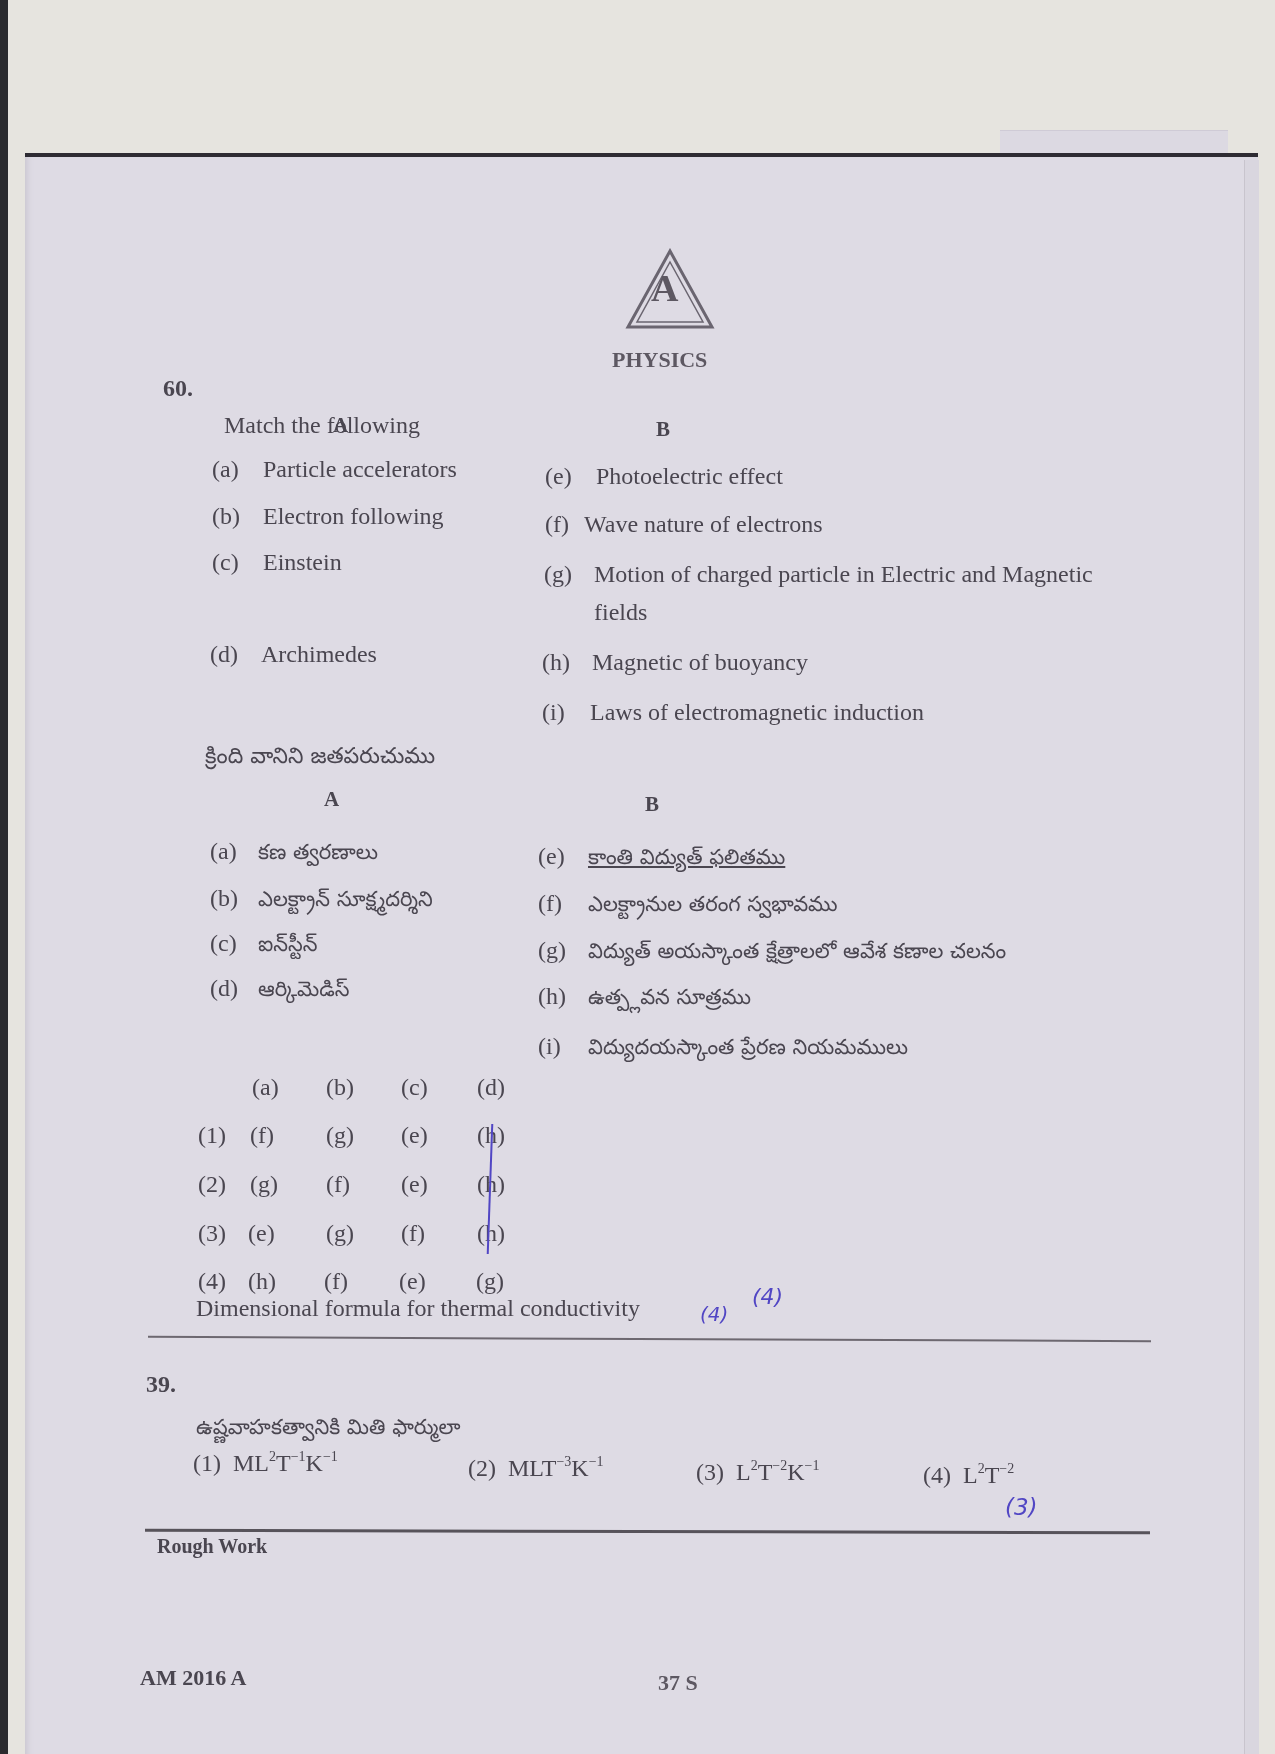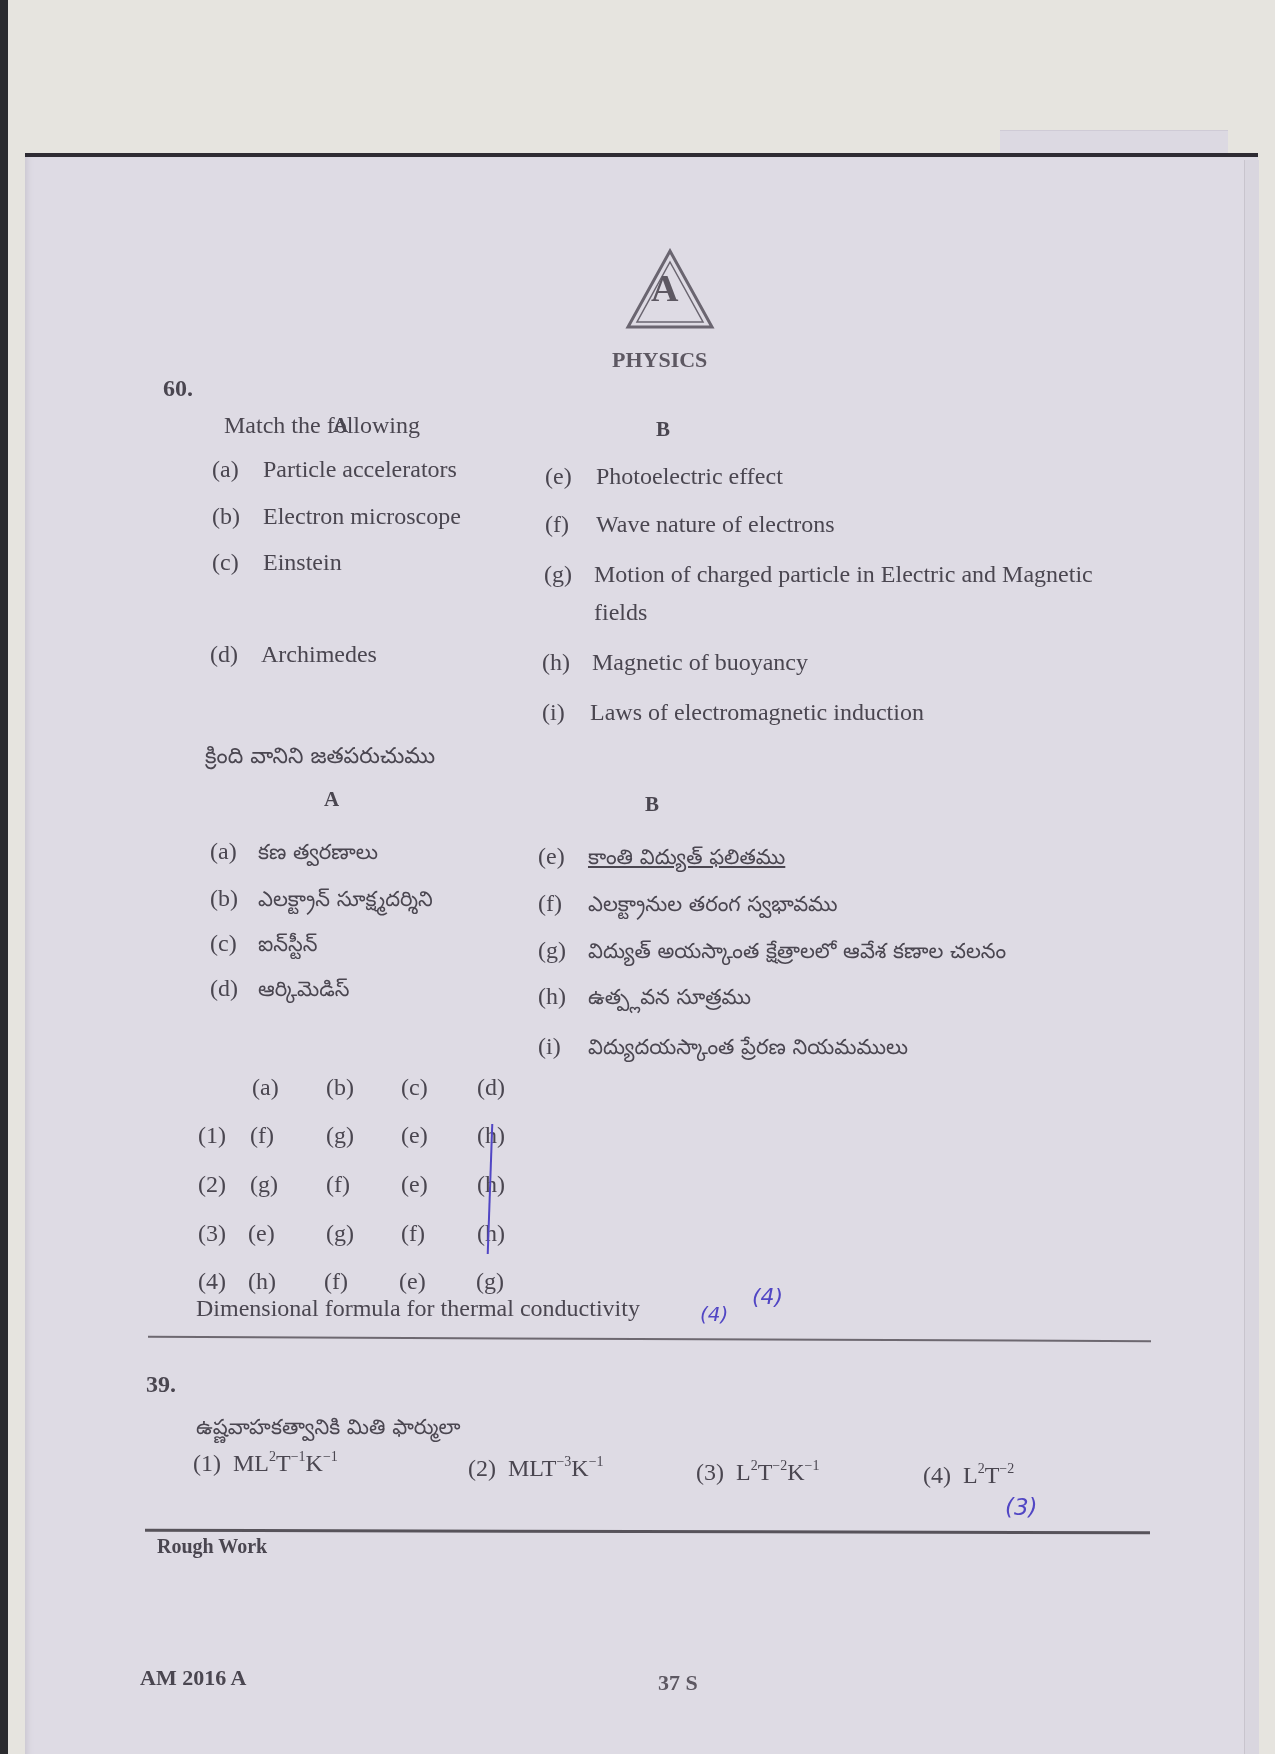--- a/index.html
+++ b/index.html
@@ -42,30 +42,30 @@
 <div class="abs b" style="left:612px;top:347px;font-size:22px;color:#5d5862;">PHYSICS</div>
 
 <div class="abs q b" style="left:163px;top:375px;">60.</div>
 <div class="abs q" style="left:224px;top:375px;margin-top:37px;">Match the following</div>
 <div class="abs q b" style="left:333px;top:413px;font-size:21px;">A</div>
 <div class="abs q b" style="left:656px;top:417px;font-size:21px;">B</div>
 
 <div class="abs q" style="left:212px;top:456px;"><span>(a)</span></div>
 <div class="abs q" style="left:263px;top:456px;">Particle accelerators</div>
 <div class="abs q" style="left:212px;top:503px;"><span>(b)</span></div>
-<div class="abs q" style="left:263px;top:503px;">Electron microscope</div>
+<div class="abs q" style="left:263px;top:503px;">Electron following</div>
 <div class="abs q" style="left:212px;top:549px;"><span>(c)</span></div>
 <div class="abs q" style="left:263px;top:549px;">Einstein</div>
 <div class="abs q" style="left:210px;top:641px;"><span>(d)</span></div>
 <div class="abs q" style="left:261px;top:641px;">Archimedes</div>
 
 <div class="abs q" style="left:545px;top:463px;">(e)</div>
 <div class="abs q" style="left:596px;top:463px;">Photoelectric effect</div>
 <div class="abs q" style="left:545px;top:511px;">(f)</div>
-<div class="abs q" style="left:596px;top:511px;">Wave nature of electrons</div>
+<div class="abs q" style="left:584px;top:511px;">Wave nature of electrons</div>
 <div class="abs q" style="left:544px;top:561px;">(g)</div>
 <div class="abs q" style="left:594px;top:561px;">Motion of charged particle in Electric and Magnetic</div>
 <div class="abs q" style="left:594px;top:599px;">fields</div>
 <div class="abs q" style="left:542px;top:649px;">(h)</div>
 <div class="abs q" style="left:592px;top:649px;">Magnetic of buoyancy</div>
 <div class="abs q" style="left:542px;top:699px;">(i)</div>
 <div class="abs q" style="left:590px;top:699px;">Laws of electromagnetic induction</div>
 
 <div class="abs" style="left:205px;top:743px;font-size:22px;font-family:'DejaVu Sans',sans-serif;">క్రింది వానిని జతపరుచుము</div>
 <div class="abs q b" style="left:324px;top:787px;font-size:21px;">A</div>

